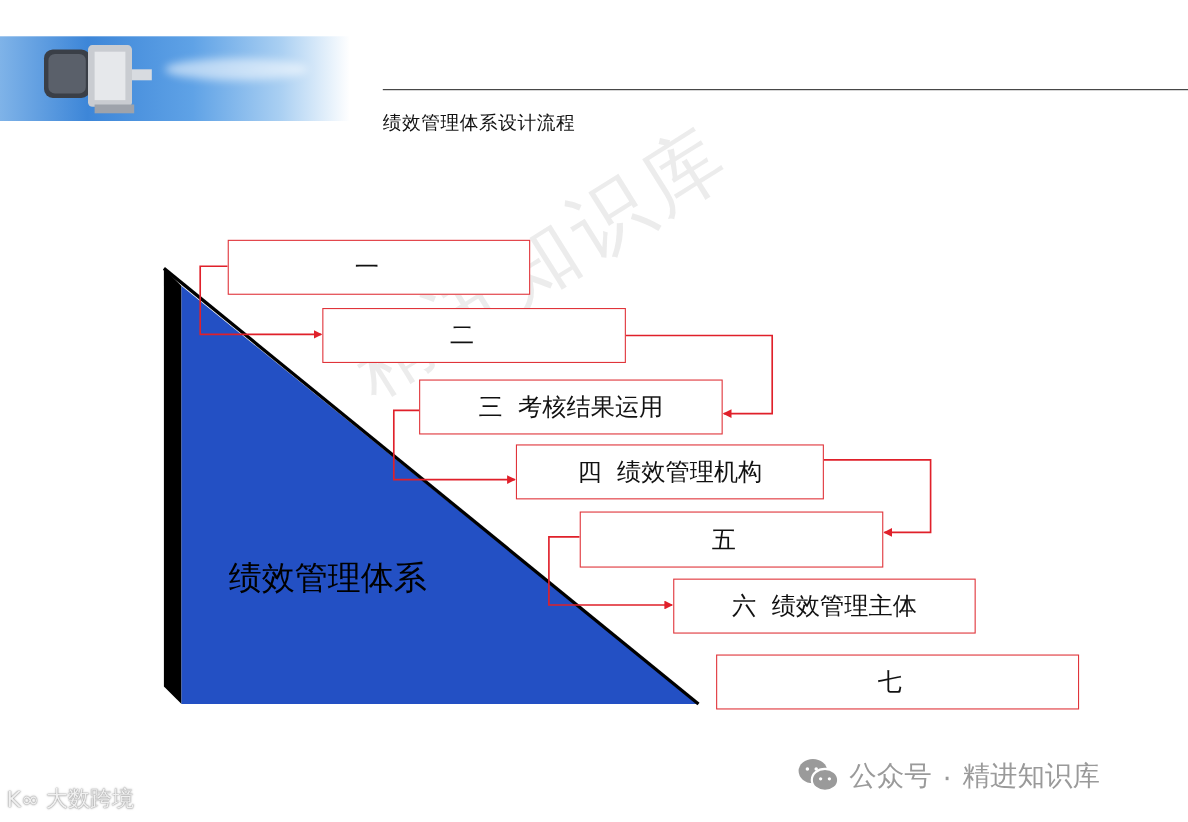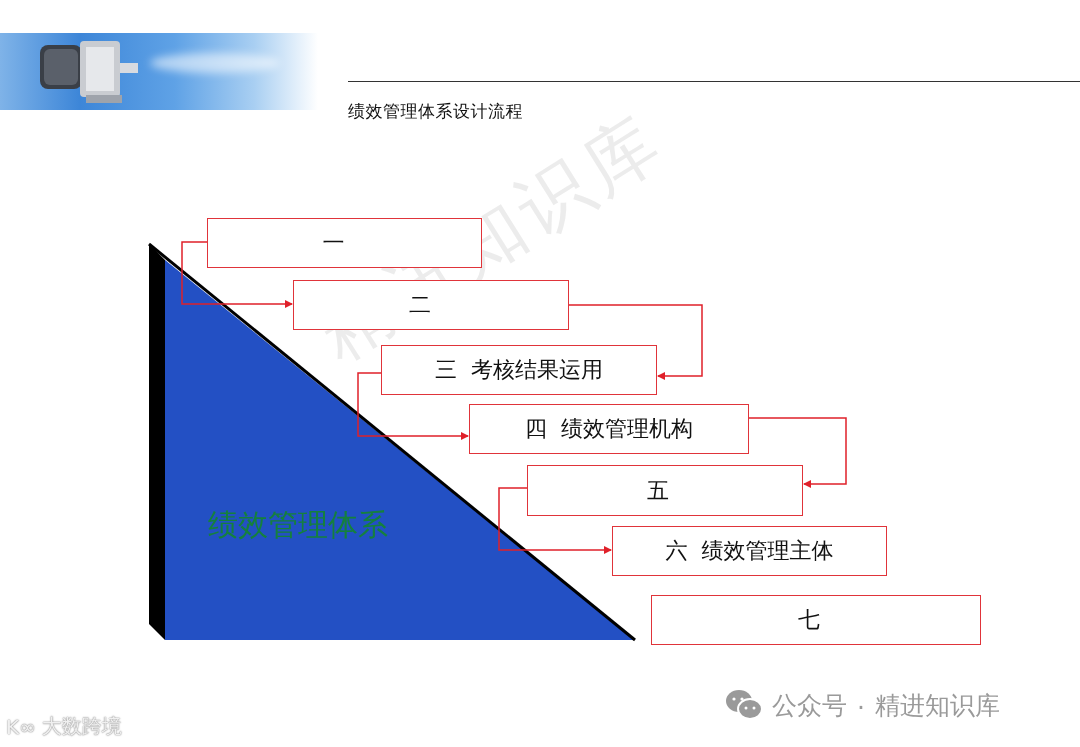--- a/index.html
+++ b/index.html
@@ -8,21 +8,21 @@
   .banner { position:absolute; left:0; top:33px; width:318px; height:77px;
             background: linear-gradient(90deg, #7fb3e8 0%, #3d86d8 25%, #5fa2e6 55%, #a9cff2 80%, #ffffff 100%); }
   .banner .sky { position:absolute; left:150px; top:20px; width:130px; height:20px; border-radius:50%;
                  background: rgba(255,255,255,0.55); filter: blur(4px); }
   .motor { position:absolute; left:36px; top:2px; width:110px; height:72px; }
   .rule { position:absolute; left:348px; top:81px; width:732px; height:1px; background:#333; }
   .title { position:absolute; left:348px; top:100px; font-size:17px; color:#111; letter-spacing:0.5px; }
   .wm-diag { position:absolute; left:300px; top:300px; font-size:72px; color:rgba(150,150,150,0.18);
              transform: rotate(-32deg); transform-origin:left top; white-space:nowrap; letter-spacing:6px; }
   .tri-svg { position:absolute; left:0; top:0; }
-  .tri-label { position:absolute; left:208px; top:505px; font-size:30px; color:#15803d; }
+  .tri-label { position:absolute; left:208px; top:505px; font-size:30px; color:#000000; }
   .box { position:absolute; border:1.5px solid #e0343a; background:#ffffff; box-sizing:border-box;
          font-size:22px; color:#111; display:flex; align-items:center; justify-content:center; white-space:pre; }
   .num { margin-right:14px; }
   .wm-bottom { position:absolute; left:724px; top:688px; font-size:25px; color:#9a9a9a; display:flex; align-items:flex-end; }
   .wm-bottom .dot { margin: 0 10px; }
   .wm-left { position:absolute; left:6px; top:713px; font-size:20px; color:#f0f0f0;
              text-shadow: 0 0 2px #999, 0 0 1px #777; display:flex; align-items:center; }
 </style>
 </head>
 <body>

